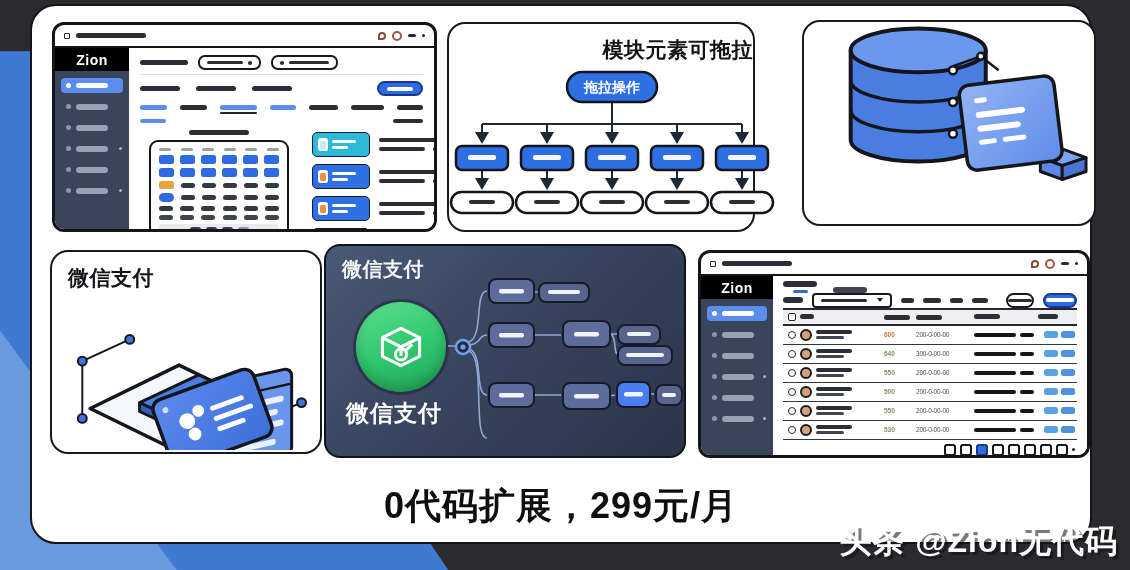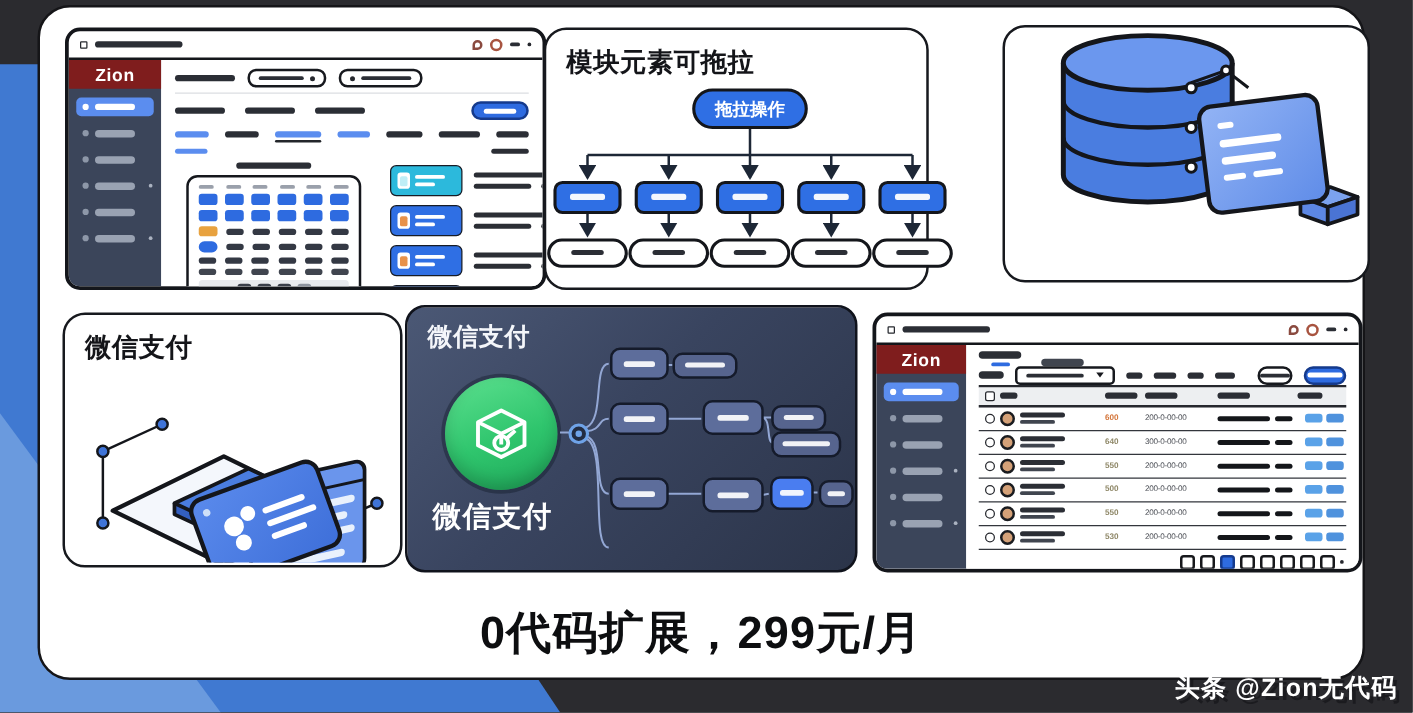--- a/index.html
+++ b/index.html
@@ -24,21 +24,21 @@
   
   .browser{position:absolute;background:#fff;border:3px solid #14161b;border-radius:12px;overflow:hidden;
            display:flex;flex-direction:column;}
   .b-top{height:23px;display:flex;align-items:center;padding:0 9px;border-bottom:2.5px solid #14161b;gap:6px;flex:none;}
   .b-sq{width:6px;height:6px;border:1.7px solid #26282e;border-radius:1px;flex:none;}
   .ico-c1{width:8px;height:8px;border:2px solid #8a4a3f;border-radius:50% 50% 50% 0;flex:none;}
   .ico-c2{width:10px;height:10px;border:2.8px solid #a85440;border-radius:50%;flex:none;}
   .dotp{width:3px;height:3px;border-radius:50%;background:#26282e;flex:none;}
   .b-body{flex:1;display:flex;min-height:0;}
   .b-side{width:74px;background:#3b455a;flex:none;display:flex;flex-direction:column;}
-  .b-logo{height:23px;background:#7f1d1d;color:#fff;font-weight:800;font-size:14px;
+  .b-logo{height:23px;background:#000000;color:#fff;font-weight:800;font-size:14px;
           display:flex;align-items:center;justify-content:center;letter-spacing:.5px;}
   .b-menu{padding:7px 6px;display:flex;flex-direction:column;gap:6px;}
   .mi{height:15px;display:flex;align-items:center;gap:5px;border-radius:4px;padding:0 5px;position:relative;}
   .mi .dot{width:5px;height:5px;border-radius:50%;background:#8d97a8;flex:none;}
   .mi .mbar{width:32px;height:6px;border-radius:3px;background:#99a2b2;}
   .mi.active{background:#5b8def;}
   .mi.active .dot{background:#fff;}
   .mi.active .mbar{background:#fff;height:5px;}
   .mi.sub::after{content:"";position:absolute;right:1px;width:3px;height:3px;border-radius:50%;background:#aab2c0;}
   .b-main{flex:1;background:#fff;min-width:0;}
@@ -106,21 +106,21 @@
         border:2px solid #10131c;border-radius:16px;overflow:hidden;}
   .perm .p-title{color:#f4f6fa;margin:10px 0 0 16px;font-size:20px;}
   .perm-label{position:absolute;left:20px;top:152px;color:#fff;font-size:23px;font-weight:800;letter-spacing:1px;}
   .gcircle{position:absolute;left:30px;top:56px;width:90px;height:90px;border-radius:50%;
            background:linear-gradient(160deg,#5ce08f 0%,#2fc56d 55%,#1fa85a 100%);
            box-shadow:0 0 0 3px rgba(10,16,28,.35), inset 0 -6px 12px rgba(0,0,0,.18);
            display:flex;align-items:center;justify-content:center;}
   
   .tagline{position:absolute;left:0;right:0;top:476px;text-align:center;font-size:36px;font-weight:800;
            color:#0d0e10;letter-spacing:1px;}
-  .watermark{position:absolute;right:12px;bottom:6px;color:#fff;font-size:20px;font-weight:800;
+  .watermark{position:absolute;right:12px;bottom:6px;color:#fff;font-size:32px;font-weight:800;
              letter-spacing:1px;text-shadow:3px 3px 0 rgba(15,15,18,.55);}
   
   .w8{width:8px}.w14{width:14px}.w16{width:16px}.w20{width:20px}.w22{width:22px}
   .w24{width:24px}.w26{width:26px}.w28{width:28px}.w30{width:30px}.w34{width:34px}
   .w36{width:36px}.w38{width:38px}.w40{width:40px}.w42{width:42px}.w44{width:44px}.w46{width:46px}
   .w48{width:48px}.w52{width:52px}.w60{width:60px}.w70{width:70px}.w88{width:88px}
   .h3{height:3px}.h4{height:4px}.h6{height:6px}
   .blue{background:#5b8def}.ink{background:#2b2e35}.soft{background:#40454f}
 </style>
 </head>
@@ -334,21 +334,21 @@
               <div class="lcard-row">
                 <div class="lcard" style="background:#2f6fe4;"></div>
 
               </div>
             </div>
           </div>
         </div>
       </div>
     </div>
 
-    <div class="panel outline-panel" style="left:403px;top:16px;width:308px;height:210px;">
+    <div class="panel outline-panel" style="left:415px;top:16px;width:308px;height:210px;text-align:right;">
       <div class="p-title">模块元素可拖拉</div>
       <svg width="326" height="168" viewBox="0 0 326 168" style="display:block;margin-top:2px;">
         <defs>
           <marker id="ah" markerWidth="7" markerHeight="7" refX="5" refY="3.5" orient="auto">
             <path d="M0,0 L6,3.5 L0,7 z" fill="#1d2736"></path>
           </marker>
         </defs>
         <g stroke="#1d2736" stroke-width="2" fill="none">
           <path d="M163,36 V58"></path>
           <path d="M33,58 H293"></path>

